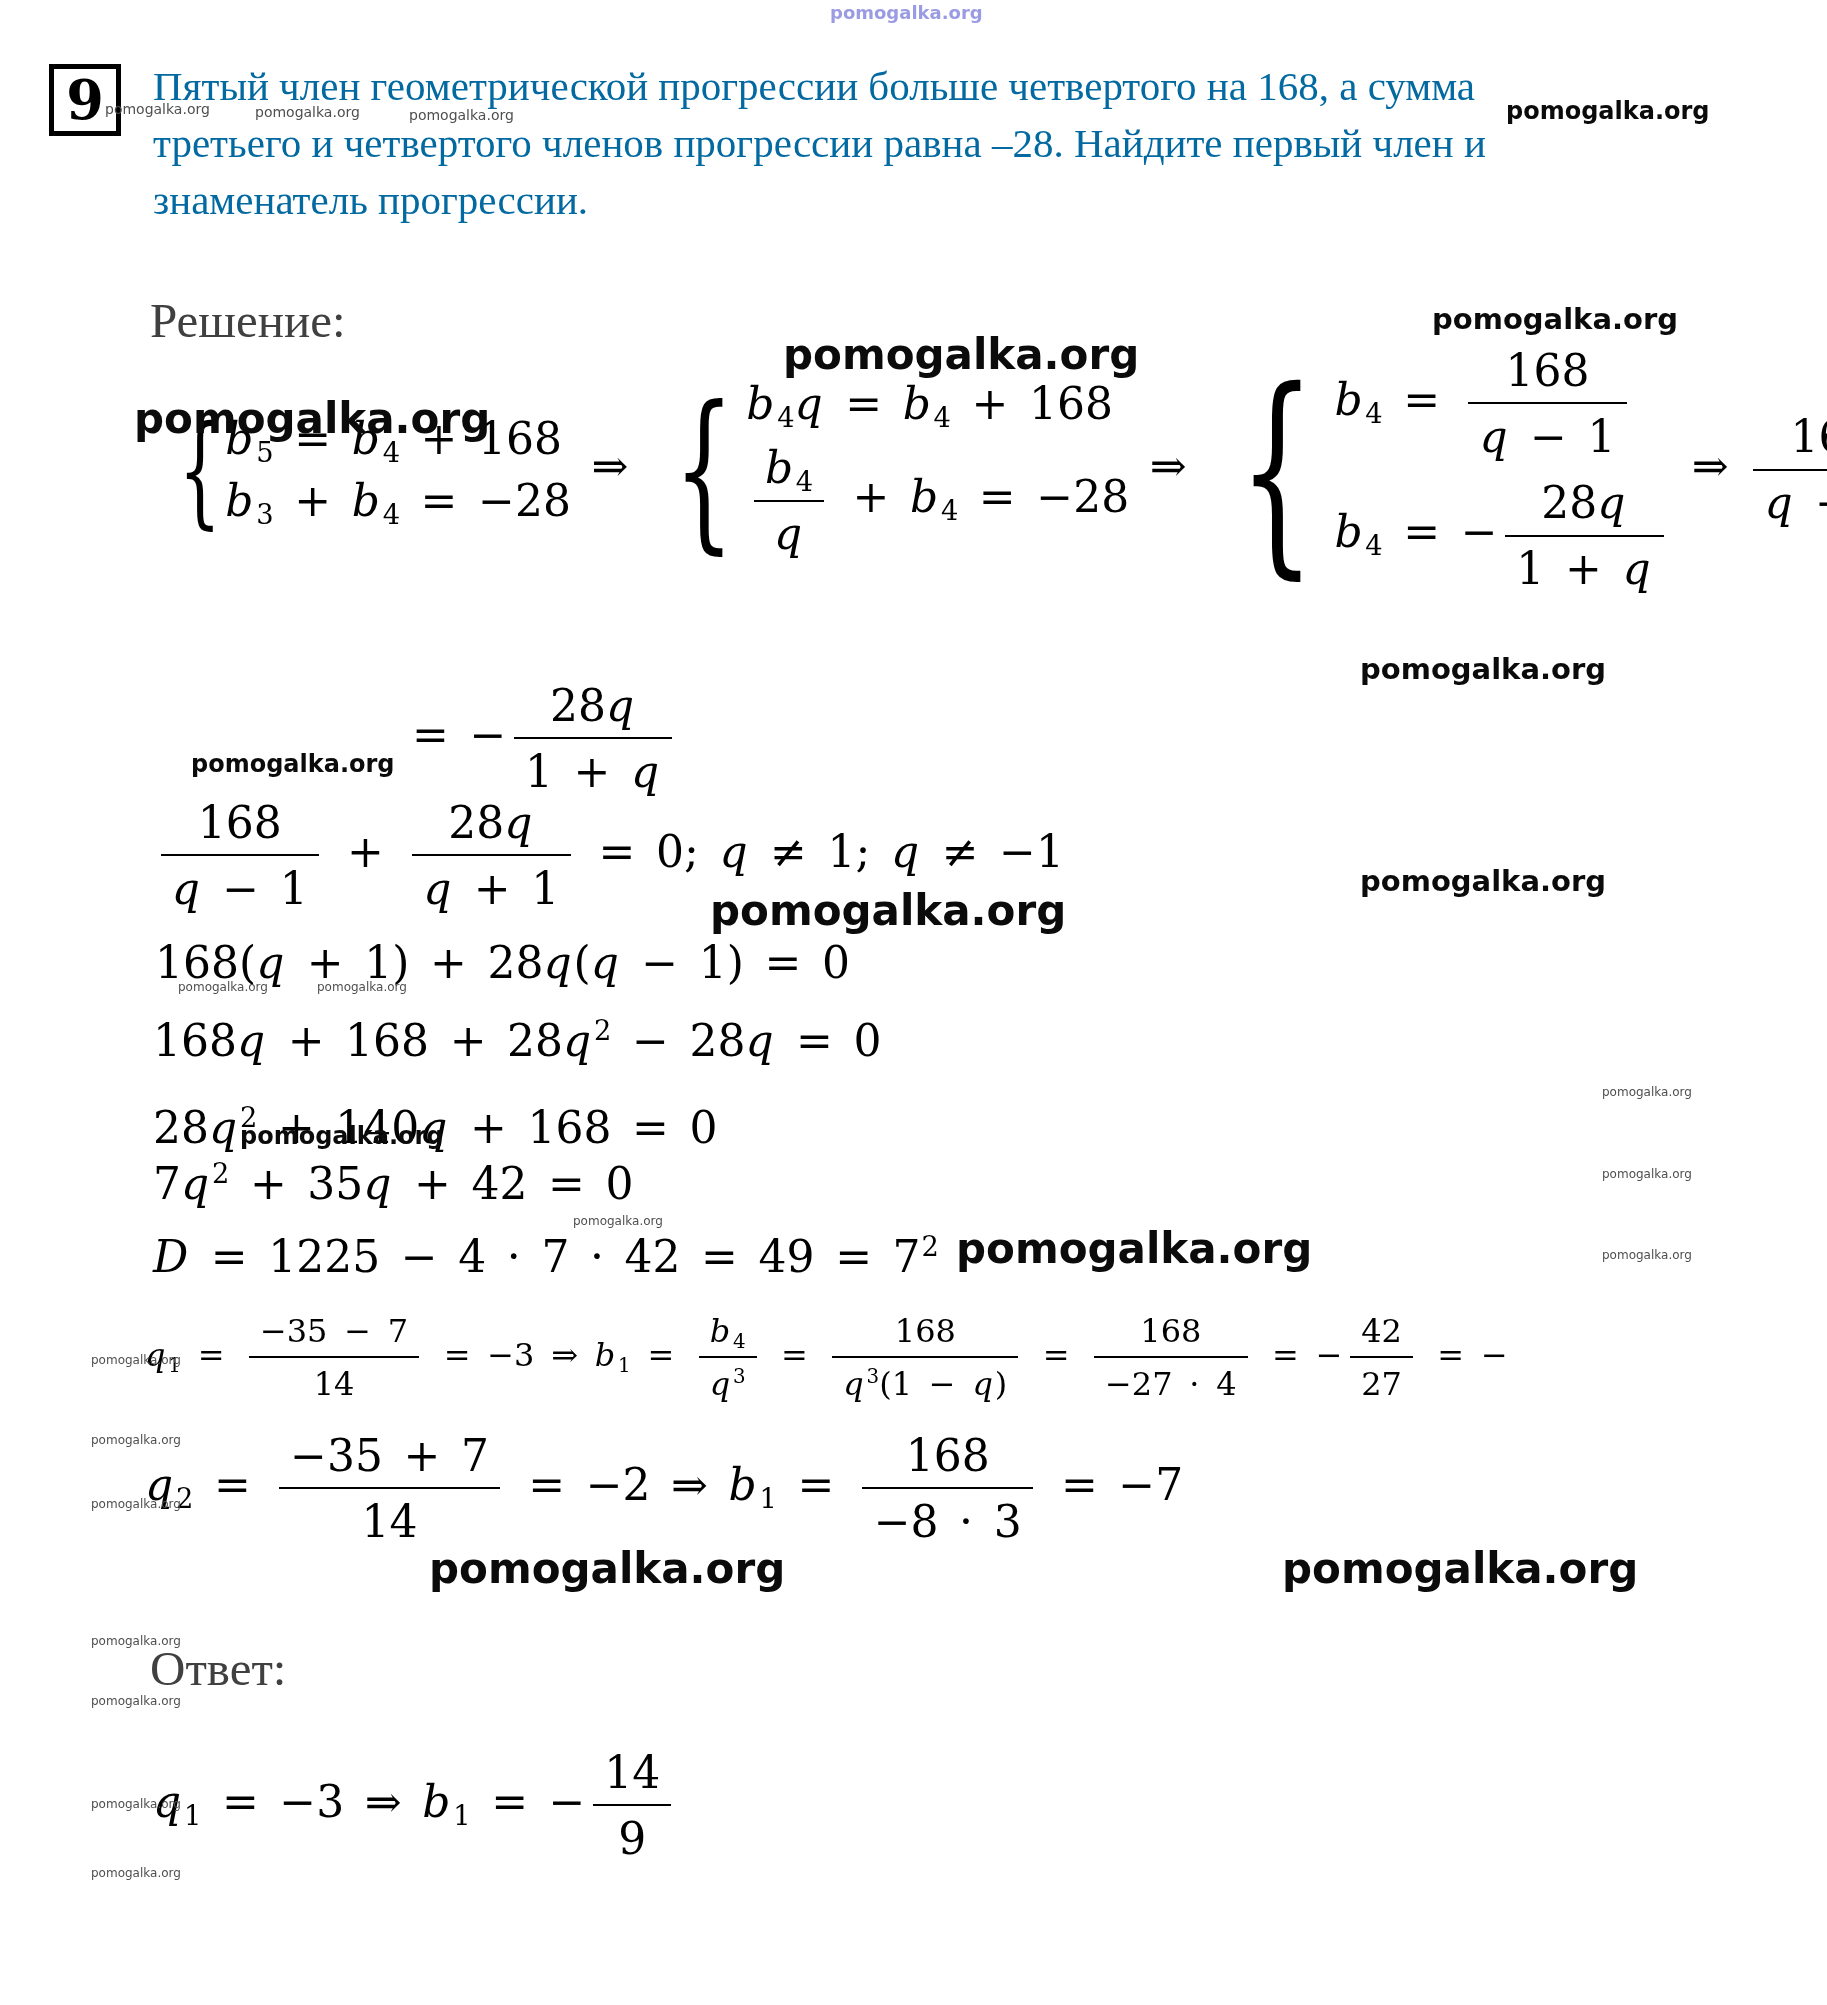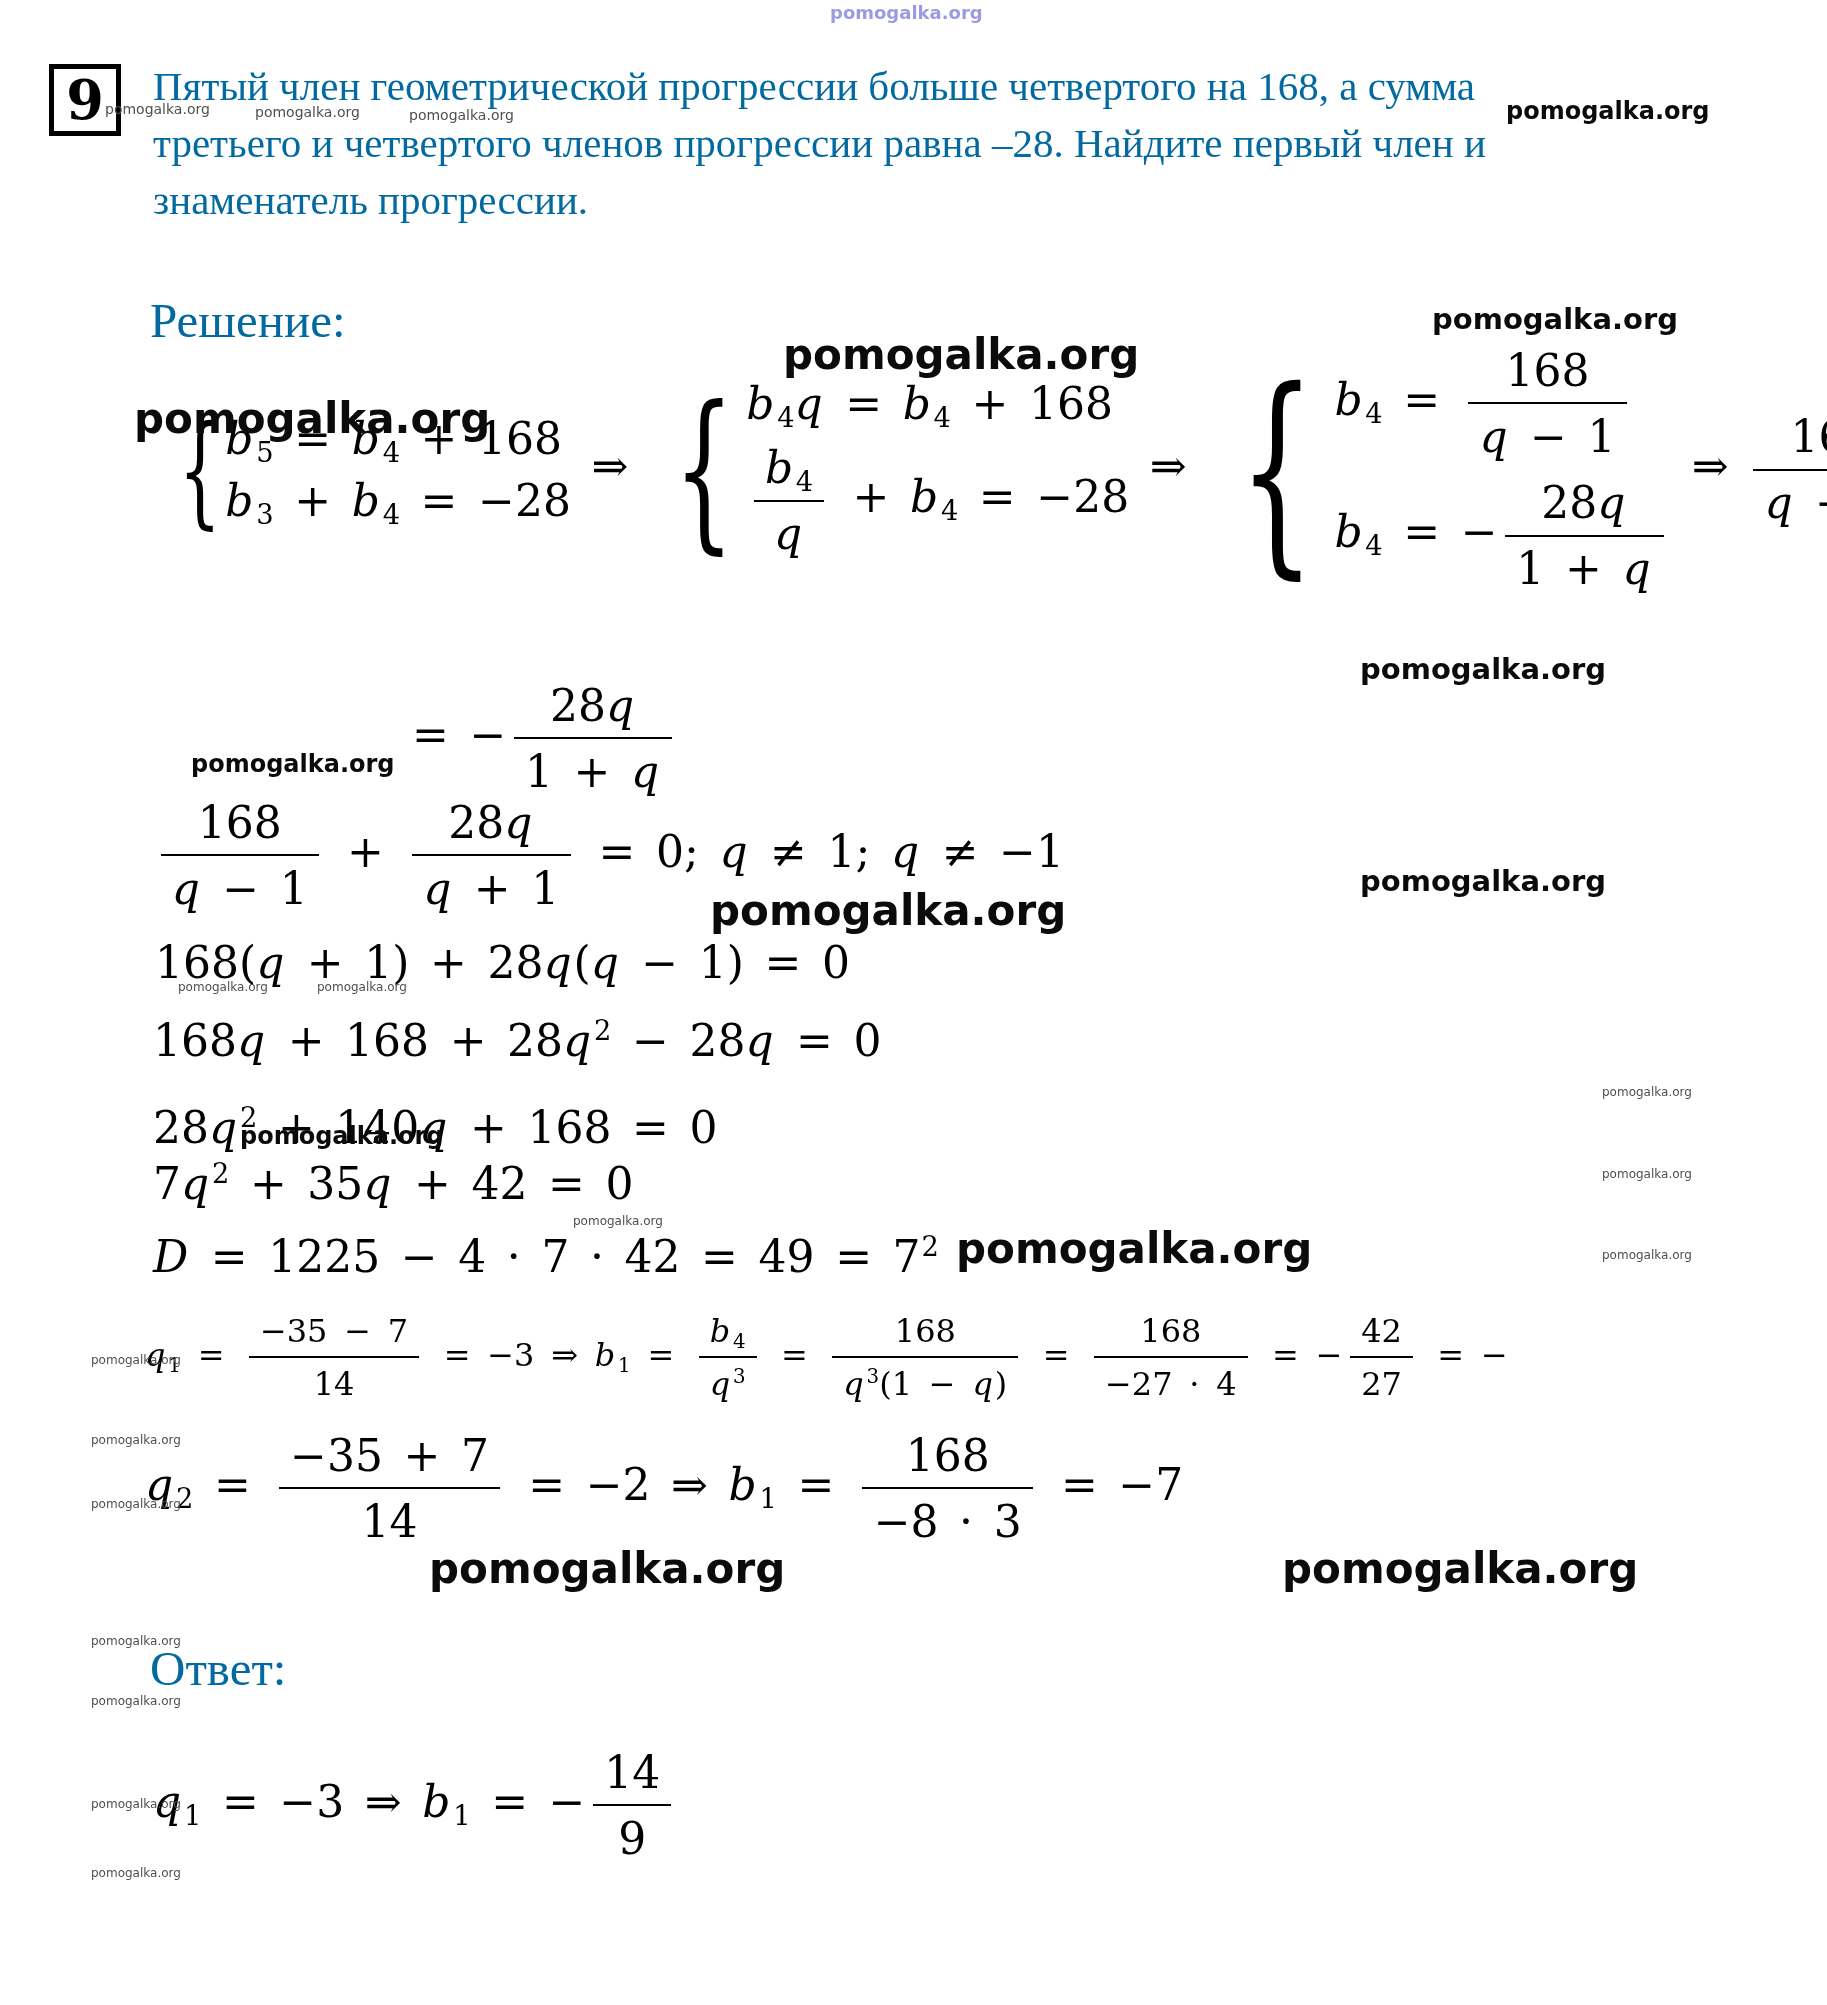--- a/index.html
+++ b/index.html
@@ -15,21 +15,21 @@
   .problem-row { position: absolute; top: 58px; left: 49px; display: flex; gap: 32px; align-items: flex-start; }
   .problem-number {
     width: 62px; height: 62px; margin-top: 5.6px;
     border: 5.6px solid #000; box-sizing: content-box;
     display: flex; align-items: center; justify-content: center;
     font-family: "DejaVu Serif", serif; font-weight: bold; font-size: 54px; color: #000;
   }
   .problem-text { font-size: 41px; line-height: 57px; color: #0369a1; max-width: 1574px; }
 
   
-  .heading { position: absolute; left: 150px; font-size: 49px; color: #0369a1; }
+  .heading { position: absolute; left: 150px; font-size: 49px; color: #404040; }
   #heading-solution { top: 292px; }
   #heading-answer   { top: 1640px; }
 
   
   .mline {
     position: absolute; color: #000;
     font-family: "DejaVu Serif", "Liberation Serif", serif;
     font-size: 44px; white-space: nowrap; word-spacing: 6.6px;
   }
   #mline1  { top: 343px;  left: 157px; }

